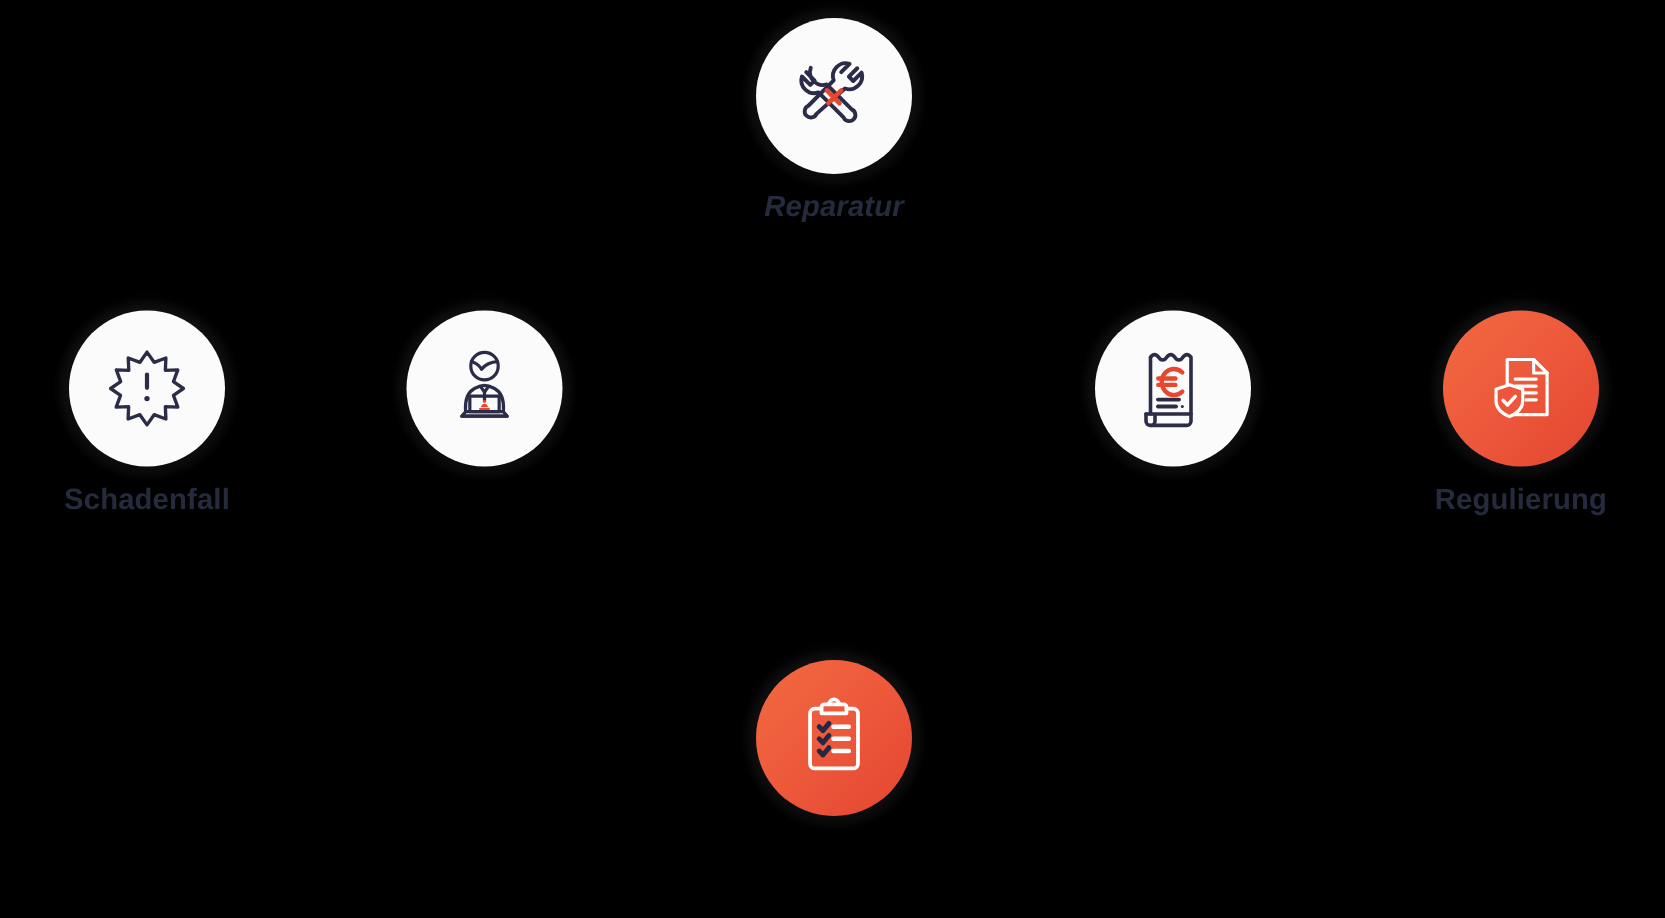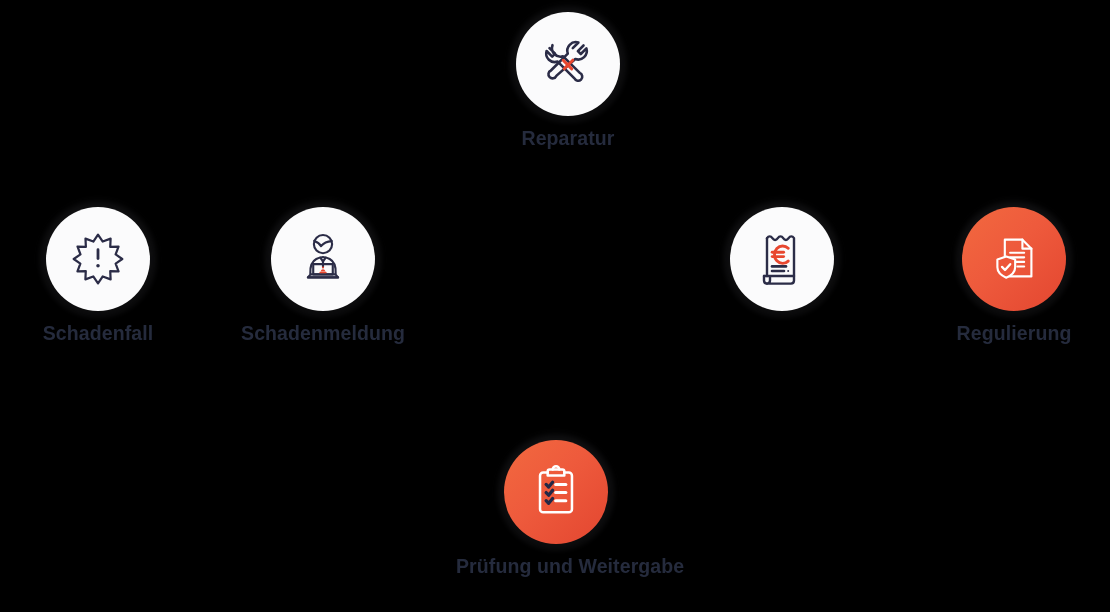--- a/index.html
+++ b/index.html
@@ -86,21 +86,21 @@
     line-height: 1.1;
     color: #252b3d;
     white-space: nowrap;
   }
 </style>
 </head>
 <body>
 
 <div id="stage"></div>
 
-<div class="node" style="left:568px; top:12px;">
+<div class="node" style="left:556px; top:12px;font-style:italic;">
   <div class="disc-wrap">
     <div class="disc-halo"></div>
     <div class="disc light">
       <span>
         <svg width="60" height="60" viewBox="0 0 60 60" fill="none" stroke="#2b2c47" stroke-width="2.6" stroke-linecap="round" stroke-linejoin="round">
 
           <path d="M45.5 11.5l-5.6 5.6 2.9 2.9 5.6-5.6a8.6 8.6 0 0 1-11.1 10.6L18.3 41.9a4.1 4.1 0 1 1-5.4-5.4L29.8 19.6A8.6 8.6 0 0 1 40.4 8.5l-5.6 5.6"></path>
 
           <path d="M14.5 11.2a8.6 8.6 0 0 0 10.6 11.1L41.8 38.9a4.1 4.1 0 1 1-5.4 5.4L19.7 27.6A8.6 8.6 0 0 1 8.6 17l5.6 5.6 2.9-2.9-5.6-5.6"></path>
 
@@ -151,21 +151,20 @@
 
           <g stroke="#e8472f" stroke-width="2">
             <circle cx="31" cy="38.2" r="1.1" fill="#e8472f" stroke="none"></circle>
             <path d="M28.4 42.3c0.5-1.6 1.4-2.4 2.6-2.4s2.1 0.8 2.6 2.4z" fill="#e8472f" stroke="none"></path>
             <path d="M27.9 43.6h6.2" stroke-width="1.6"></path>
           </g>
         </svg>
       </span>
     </div>
   </div>
-  <div class="node-label">Schadenmeldung</div>
 </div>
 
 <div class="node" style="left:782px; top:207px;">
   <div class="disc-wrap">
     <div class="disc-halo"></div>
     <div class="disc light">
       <span>
         <svg width="52" height="60" viewBox="0 0 52 60" fill="none" stroke="#2b2c47" stroke-width="2.4" stroke-linecap="round" stroke-linejoin="round">
 
           <path d="M11 9.2c1.6-2.4 3.8-2.4 5.4 0 1.6 2.4 3.8 2.4 5.4 0 1.6-2.4 3.8-2.4 5.4 0 1.6 2.4 3.8 2.4 5.4 0 1.6-2.4 3.8-2.4 5.4 0V47"></path>
@@ -231,14 +230,13 @@
 
           <g stroke="#232846" stroke-width="3.4">
             <path d="M18.8 23.2l2.6 2.7 4.1-5"></path>
             <path d="M18.8 31.6l2.6 2.7 4.1-5"></path>
             <path d="M18.8 40l2.6 2.7 4.1-5"></path>
           </g>
         </svg>
       </span>
     </div>
   </div>
-  <div class="node-label">Prüfung und Weitergabe</div>
 </div>
 
 </body></html>

